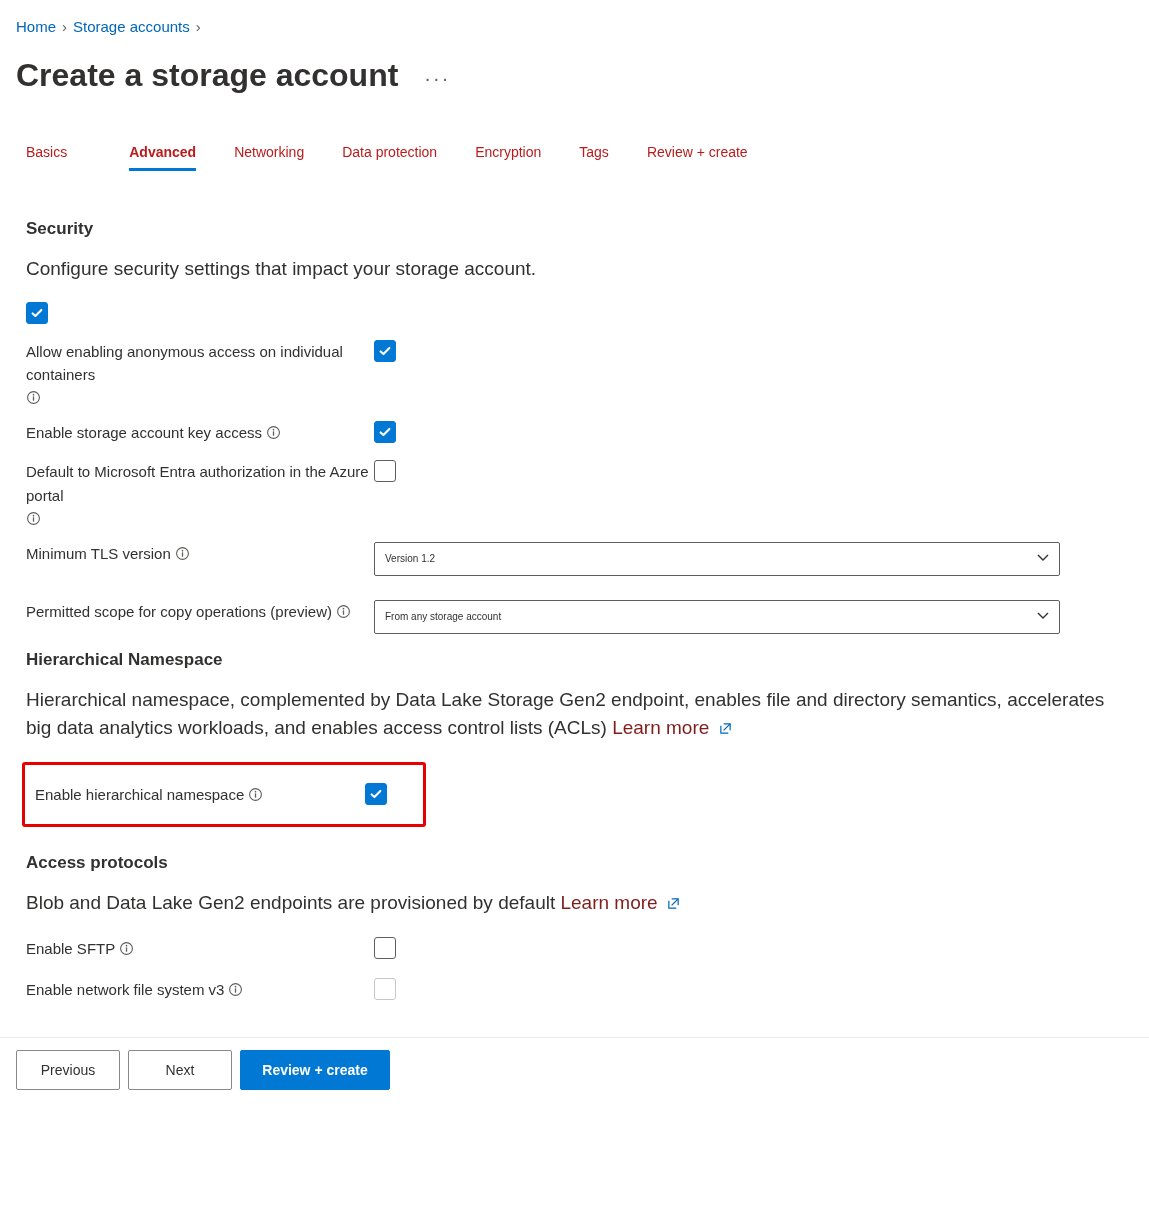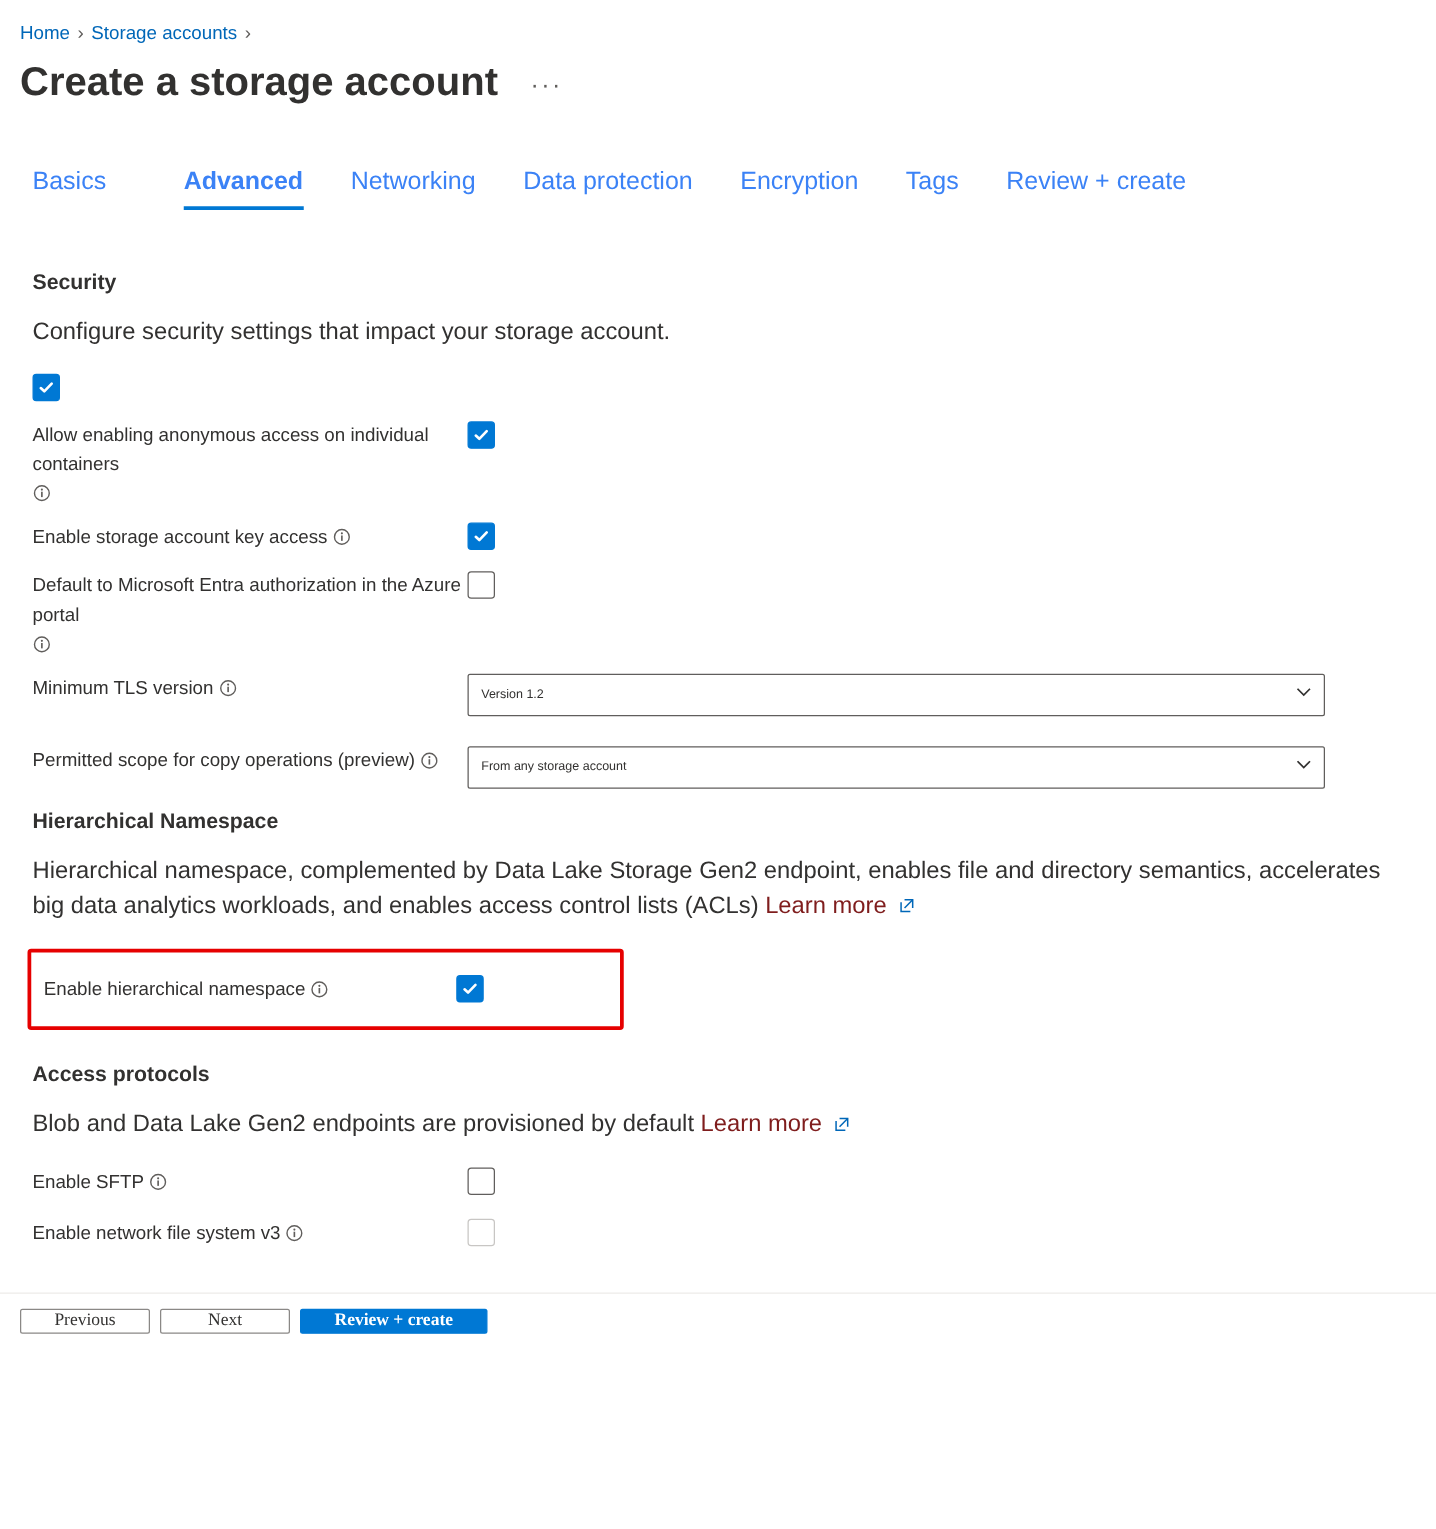--- a/index.html
+++ b/index.html
@@ -14,21 +14,21 @@
   .page {
     padding: 18px 16px 0 16px;
     box-sizing: border-box;
   }
   
   .breadcrumb {
     display: flex;
     align-items: center;
     gap: 6px;
     font-size: 15px;
-    margin-bottom: 12px;
+    margin-bottom: 22px;
   }
   .breadcrumb a {
     color: #0067b8;
     text-decoration: none;
     cursor: pointer;
   }
   .breadcrumb .chev {
     color: #605e5c;
   }
   
@@ -52,22 +52,22 @@
   }
   
   .tabs {
     display: flex;
     gap: 38px;
     border-bottom-width: 0;
     margin-bottom: 48px;
     padding-left: 10px;
   }
   .tab {
-    font-size: 20px;
-    color: #3b82f6;
+    font-size: 14px;
+    color: #b91c1c;
     padding-bottom: 8px;
     cursor: pointer;
     border-bottom: 3px solid transparent;
   }
   .tab.active {
     font-weight: 600;
     border-bottom-color: #0078d4;
     margin-left: 24px;
   }
   
@@ -147,47 +147,46 @@
   }
   .select .chev-down svg { width:12px; height:12px; }
 
   
   .highlight-box {
     border: 3px solid #e3008c;
     border-radius: 3px;
     padding: 18px 10px 18px 10px;
     margin-left: -4px;
     margin-bottom: 26px;
-    width: 477px;
+    width: 404px;
     box-sizing: border-box;
   }
   .highlight-box {
     border-color: #e60000;
   }
   .highlight-box .field-row { margin-bottom:0; }
 
   
   .footer {
     border-top: 1px solid #edebe9;
     padding: 12px 0 12px 16px;
     display: flex;
     gap: 8px;
     margin-top: 34px;
   }
   .btn {
-    height: 20px;
+    height: 40px;
     padding: 0 18px;
     font-size: 14px;
     border-radius: 2px;
     cursor: pointer;
     display:inline-flex;
     align-items:center;
     justify-content:center;
     box-sizing:border-box;
-    font-family:Liberation Serif, serif;
   }
   .btn-default {
     background:#fff;
     border:1px solid #8a8886;
     color:#323130;
     min-width:104px;
   }
   .btn-primary {
     background:#0078d4;
     border:1px solid #0078d4;

